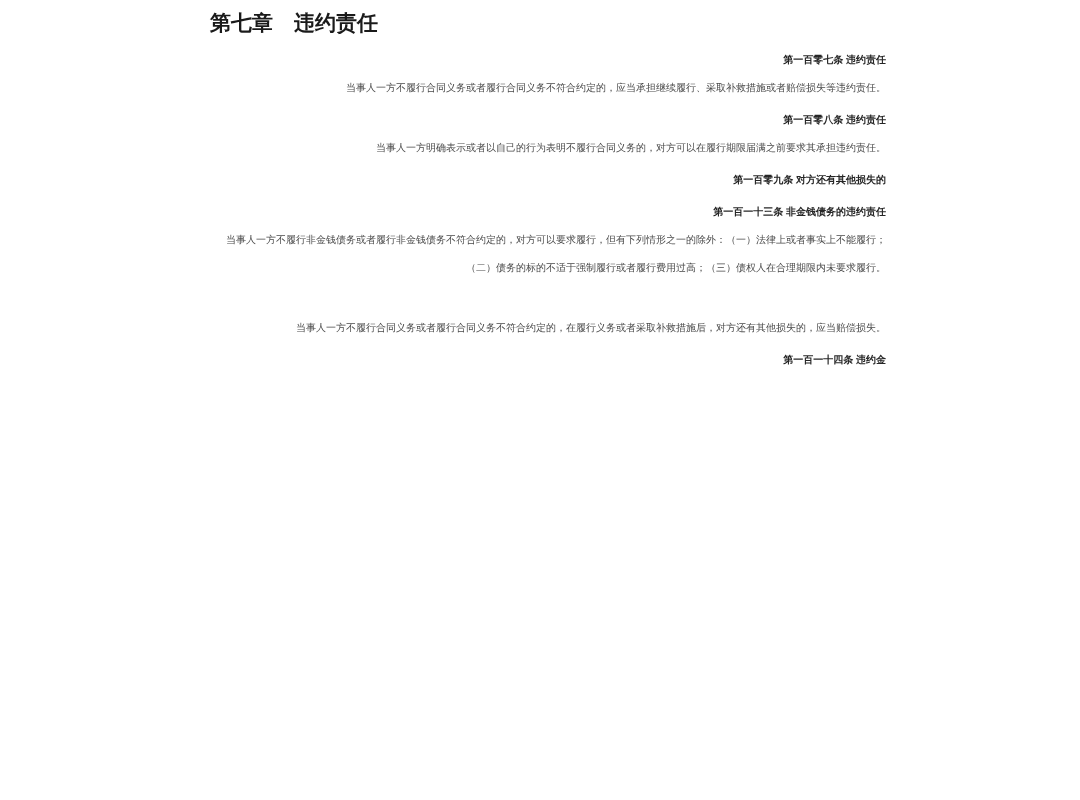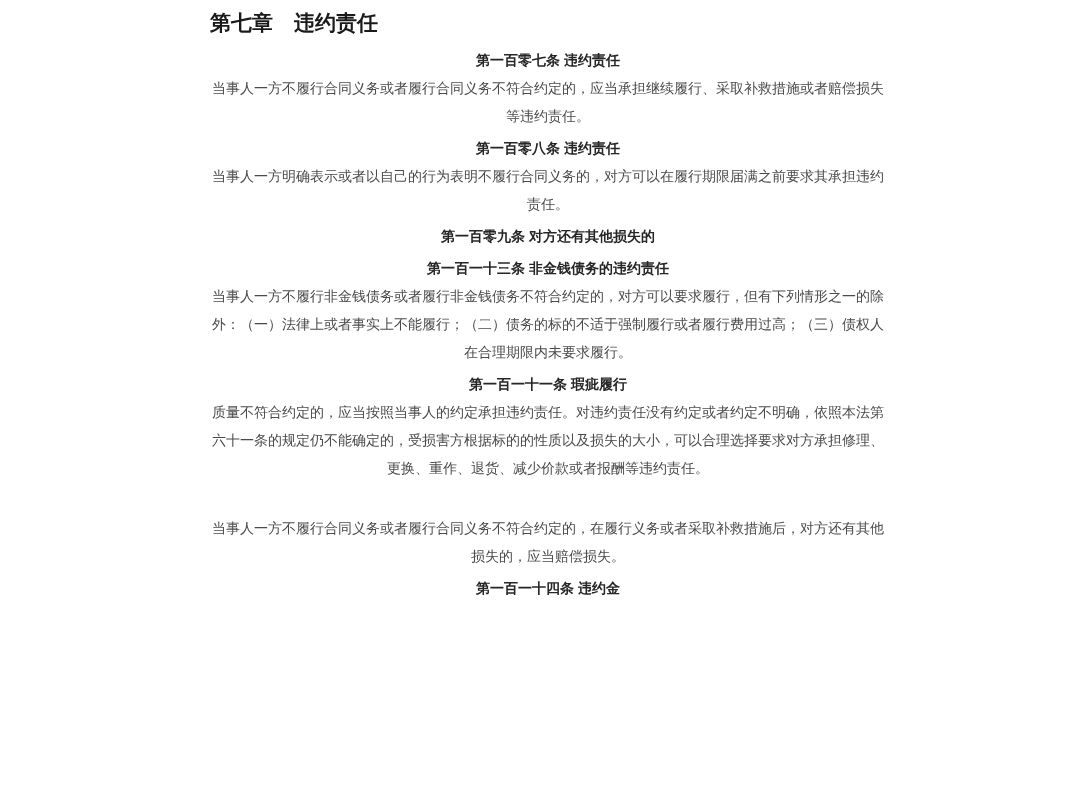--- a/index.html
+++ b/index.html
@@ -18,25 +18,25 @@
     font-family: "Liberation Sans", sans-serif;
   }
   .chapter-title {
     font-size: 21px;
     font-weight: bold;
     color: #1a1a1a;
     line-height: 26px;
     margin: 0 0 10px 0;
   }
   .article {
-    font-size: 14px;
+    font-size: 10px;
     line-height: 28px;
     color: #4a4a4a;
     margin: 0 16px 4px 0;
-    text-align: center;
+    text-align: right;
   }
   .article .heading {
     font-weight: bold;
     color: #262626;
   }
 </style>
 </head>
 <body>
 
 <div class="page">
@@ -54,24 +54,20 @@
 
   <p class="article">
     <span class="heading">第一百零九条 对方还有其他损失的</span><br>
   </p>
 
   <p class="article">
     <span class="heading">第一百一十三条 非金钱债务的违约责任</span><br>
     <span class="body-text">当事人一方不履行非金钱债务或者履行非金钱债务不符合约定的，对方可以要求履行，但有下列情形之一的除外：（一）法律上或者事实上不能履行；（二）债务的标的不适于强制履行或者履行费用过高；（三）债权人在合理期限内未要求履行。</span>
   </p>
 
-  <p class="article">
-    <span class="heading">第一百一十一条 瑕疵履行</span><br>
-    <span class="body-text">质量不符合约定的，应当按照当事人的约定承担违约责任。对违约责任没有约定或者约定不明确，依照本法第六十一条的规定仍不能确定的，受损害方根据标的的性质以及损失的大小，可以合理选择要求对方承担修理、更换、重作、退货、减少价款或者报酬等违约责任。</span>
-  </p>
 
   <p class="article">
     <br>
     <span class="body-text">当事人一方不履行合同义务或者履行合同义务不符合约定的，在履行义务或者采取补救措施后，对方还有其他损失的，应当赔偿损失。</span>
   </p>
 
 
   <p class="article">
     <span class="heading">第一百一十四条 违约金</span><br>
   </p>

